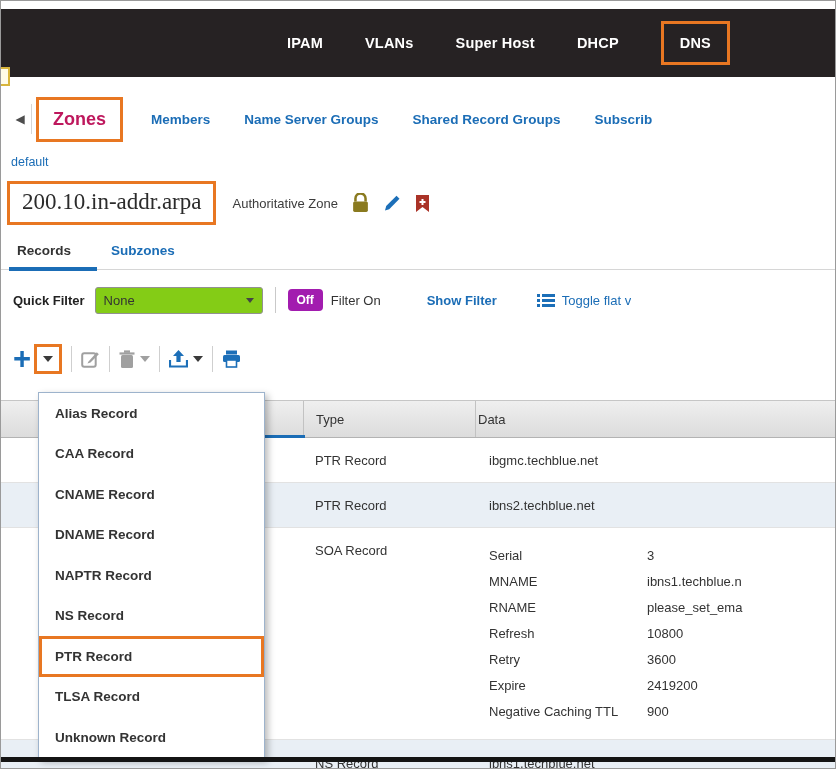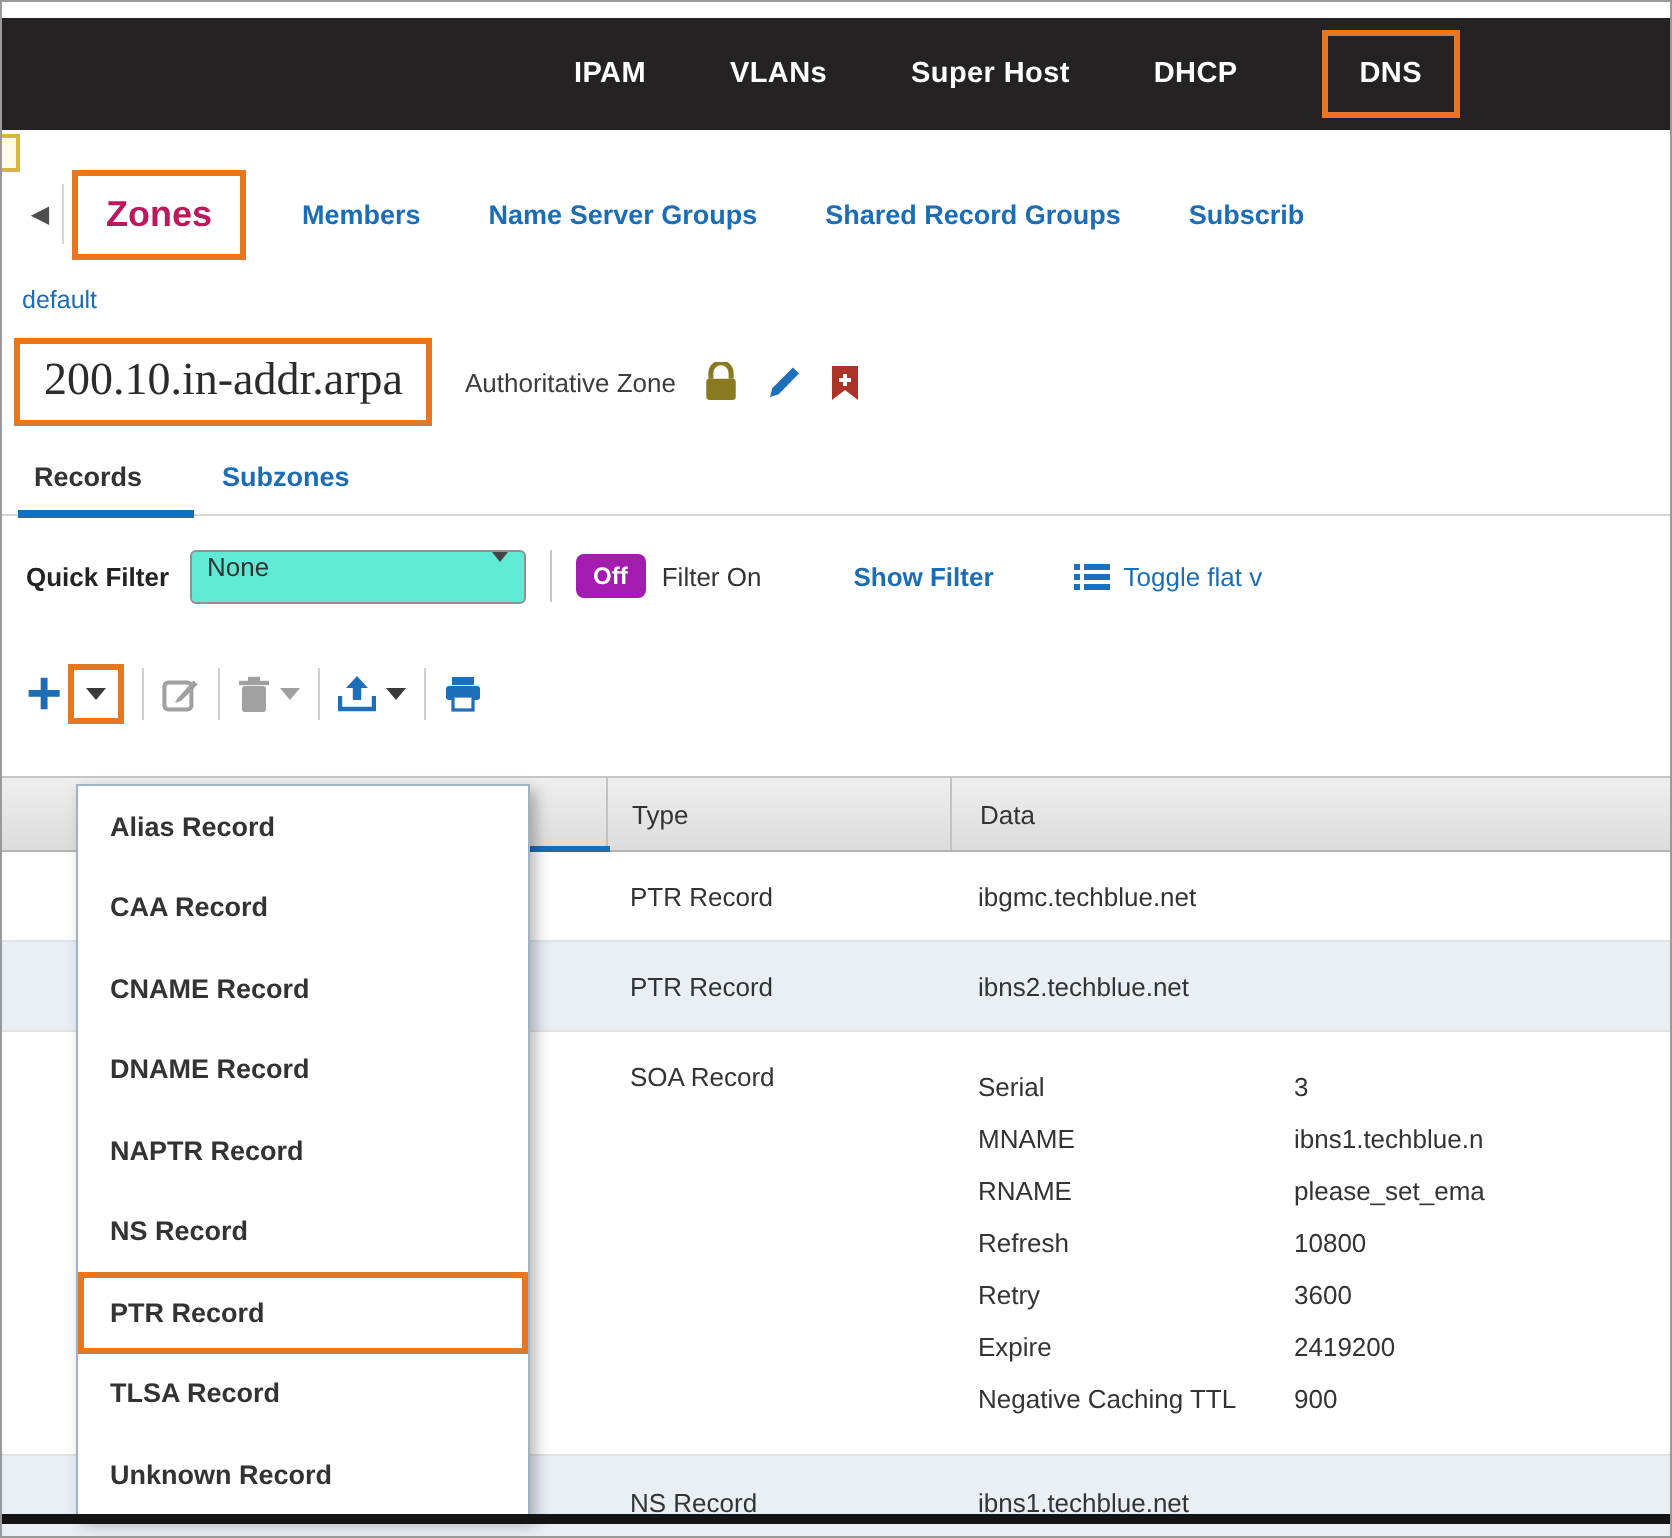--- a/index.html
+++ b/index.html
@@ -9,21 +9,21 @@
   }
   html,body{margin:0;padding:0;background:#fff;}
   .frame{
     position:relative;width:836px;height:769px;box-sizing:border-box;
     border:1px solid #9a9a9a;background:#fff;overflow:hidden;
     font-family:"Liberation Sans",sans-serif;color:var(--dark);
   }
   [data-interactable="true"]{cursor:pointer;}
 
   
-  .topbar{margin-top:8px;height:56px;background:#262223;display:flex;align-items:center;padding-left:286px;}
+  .topbar{margin-top:8px;height:68px;background:#262223;display:flex;align-items:center;padding-left:286px;}
   .topnav-item{color:#fff;font-size:14.5px;font-weight:700;margin-right:42px;letter-spacing:.2px;white-space:nowrap;}
   .ann-box-dns{border:3px solid var(--orange);padding:11px 16px;margin-right:0;display:flex;align-items:center;}
   .ann-box-dns .topnav-item{margin:0;}
 
   
   .tabrow{display:flex;align-items:center;margin-top:20px;height:44px;padding-left:8px;}
   .tab-scroll-left{width:22px;height:30px;display:flex;align-items:center;justify-content:center;
     color:#4d4d4d;font-size:12px;border-right:1px solid #d6d6d6;margin-right:4px;}
   .ann-box-zones{border:3px solid var(--orange);padding:9px 14px;margin-right:28px;}
   .tab-active{color:#be185d;font-weight:700;font-size:18px;white-space:nowrap;}
@@ -40,21 +40,21 @@
   
   .subtabs{position:relative;margin-top:18px;padding:0 0 11px 16px;border-bottom:1px solid #d6d6d6;display:flex;font-size:13.5px;font-weight:700;}
   .subtab-active{color:#333;margin-right:40px;}
   .subtab-link{color:var(--blue);}
   .active-bar{position:absolute;left:8px;bottom:-2px;width:88px;height:4px;background:var(--blue);}
 
   
   .filterbar{display:flex;align-items:center;height:60px;padding-left:12px;font-size:13px;}
   .qf-label{font-weight:700;color:#222;margin-right:10px;white-space:nowrap;}
   .qf-select{width:168px;height:27px;box-sizing:border-box;border:1px solid #919191;border-radius:3px;
-    display:flex;align-items:flex-start;justify-content:space-between;padding:0 8px;background:#5eead4;}
+    display:flex;align-items:center;justify-content:space-between;padding:0 8px;background:#84cc16;}
   .caret-down{width:0;height:0;border-left:4.5px solid transparent;border-right:4.5px solid transparent;border-top:5.5px solid #444;}
   .vsep{width:1px;height:26px;background:#c9c9c9;margin:0 12px;}
   .off-pill{background:#a21caf;color:#fff;border-radius:4px;font-size:12px;font-weight:700;padding:4px 9px;}
   .filter-on{margin-left:8px;color:#333;white-space:nowrap;}
   .show-filter{color:var(--blue);font-weight:700;margin-left:46px;white-space:nowrap;}
   .toggle-flat{display:flex;align-items:center;gap:7px;margin-left:40px;color:var(--blue);font-weight:400;white-space:nowrap;overflow:hidden;}
 
   
   .toolbar{display:flex;align-items:center;height:58px;padding-left:12px;}
   .add-btn{color:var(--blue);font-size:31px;font-weight:700;line-height:26px;}
@@ -64,21 +64,21 @@
   .tbsep{width:1px;height:26px;background:#cfcfcf;margin:0 9px;}
   .tb-btn{display:flex;align-items:center;}
   .mini-caret{margin-left:5px;}
 
   
   .rtable{margin-top:12px;}
   .thead{position:relative;display:flex;height:36px;background:linear-gradient(#efefef,#dcdcdc);
     border-top:1px solid #c6c6c6;border-bottom:1px solid #b3b3b3;font-size:13px;color:#333;}
   .hc1{width:302px;}
   .hc2{width:172px;box-sizing:border-box;padding-left:12px;border-left:1px solid #c2c2c2;display:flex;align-items:center;}
-  .hc3{flex:0 0 286px;box-sizing:border-box;padding-left:14px;border-left:1px solid #c2c2c2;display:flex;align-items:center;text-align:right;}
+  .hc3{flex:0 0 286px;box-sizing:border-box;padding-left:2px;border-left:1px solid #c2c2c2;display:flex;align-items:center;text-align:right;}
   .sort-bar{position:absolute;left:258px;bottom:-1px;width:46px;height:3px;background:var(--blue);}
   .trow{display:flex;border-bottom:1px solid #e2e2e2;font-size:13px;min-height:44px;}
   .trow.alt{background:#e9eff5;}
   .c1{width:302px;}
   .c2{width:172px;box-sizing:border-box;padding-left:12px;display:flex;align-items:center;}
   .c3{flex:0 0 286px;box-sizing:border-box;padding-left:14px;display:flex;align-items:center;overflow:hidden;white-space:nowrap;}
   .trow.soa .c2{align-items:flex-start;padding-top:15px;}
   .trow.soa .c3{align-items:flex-start;display:block;padding-top:0;}
   .pairs{padding:15px 0 14px;}
   .pair{display:flex;line-height:26px;}

